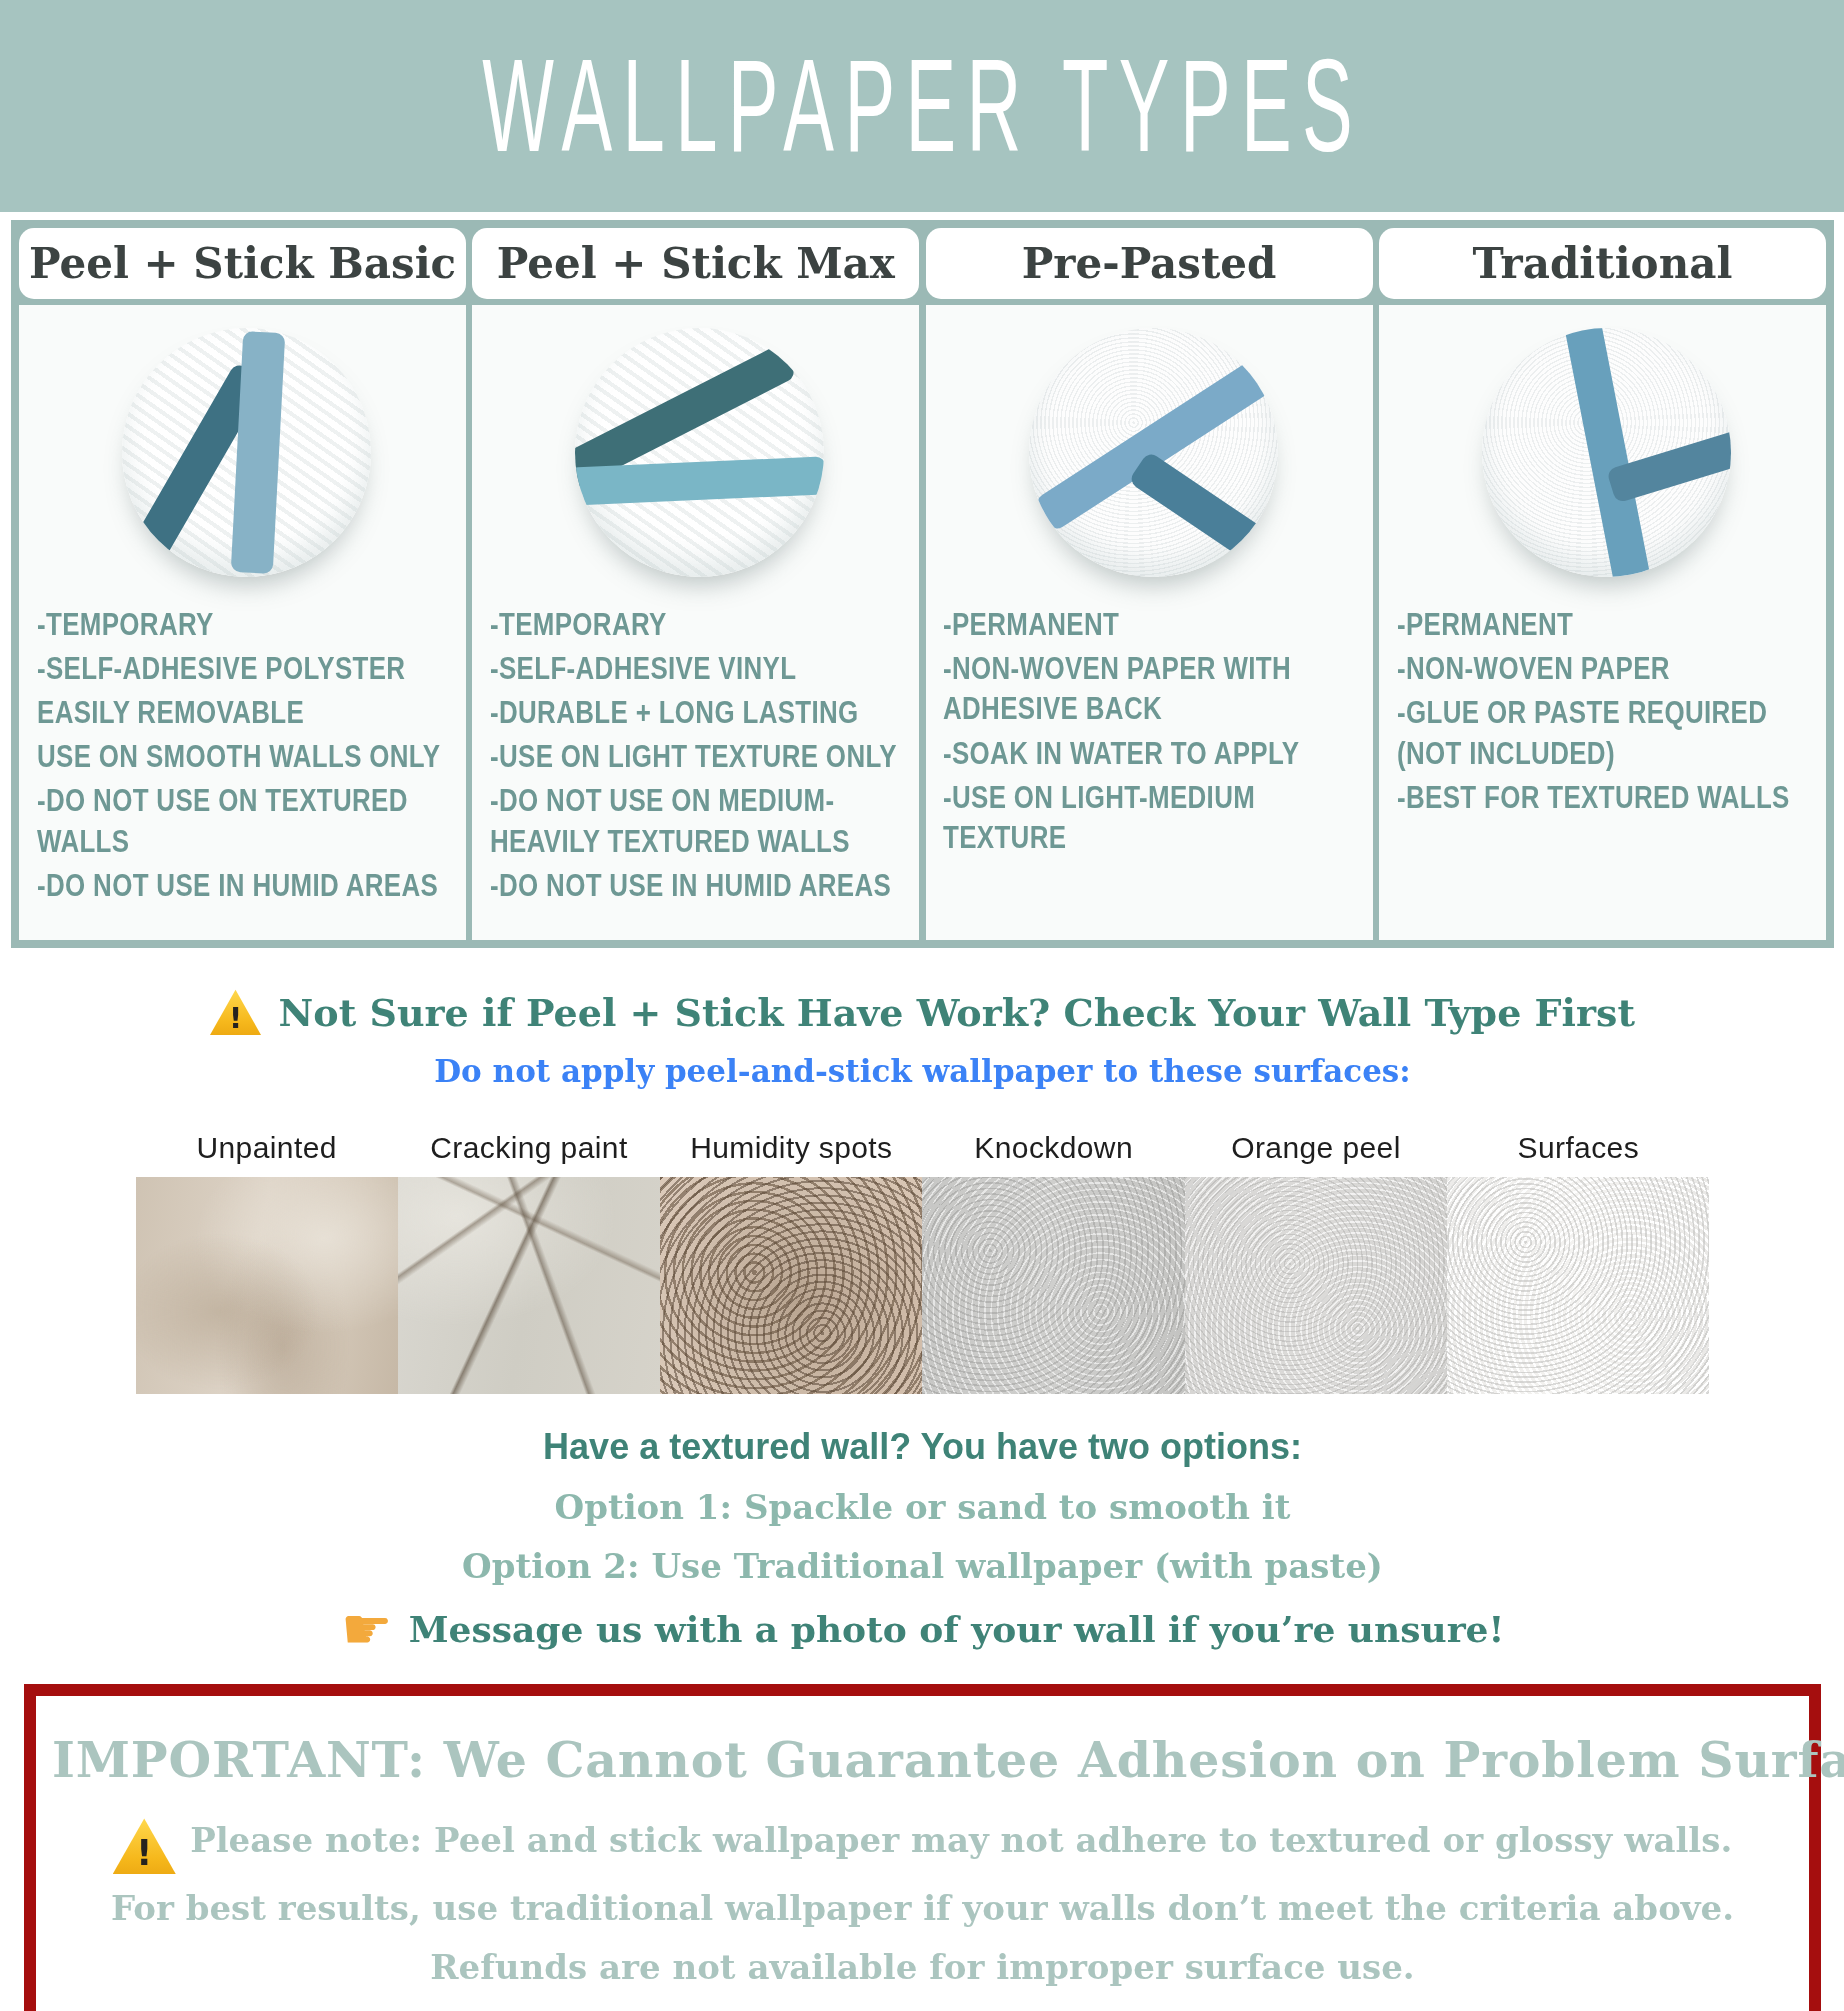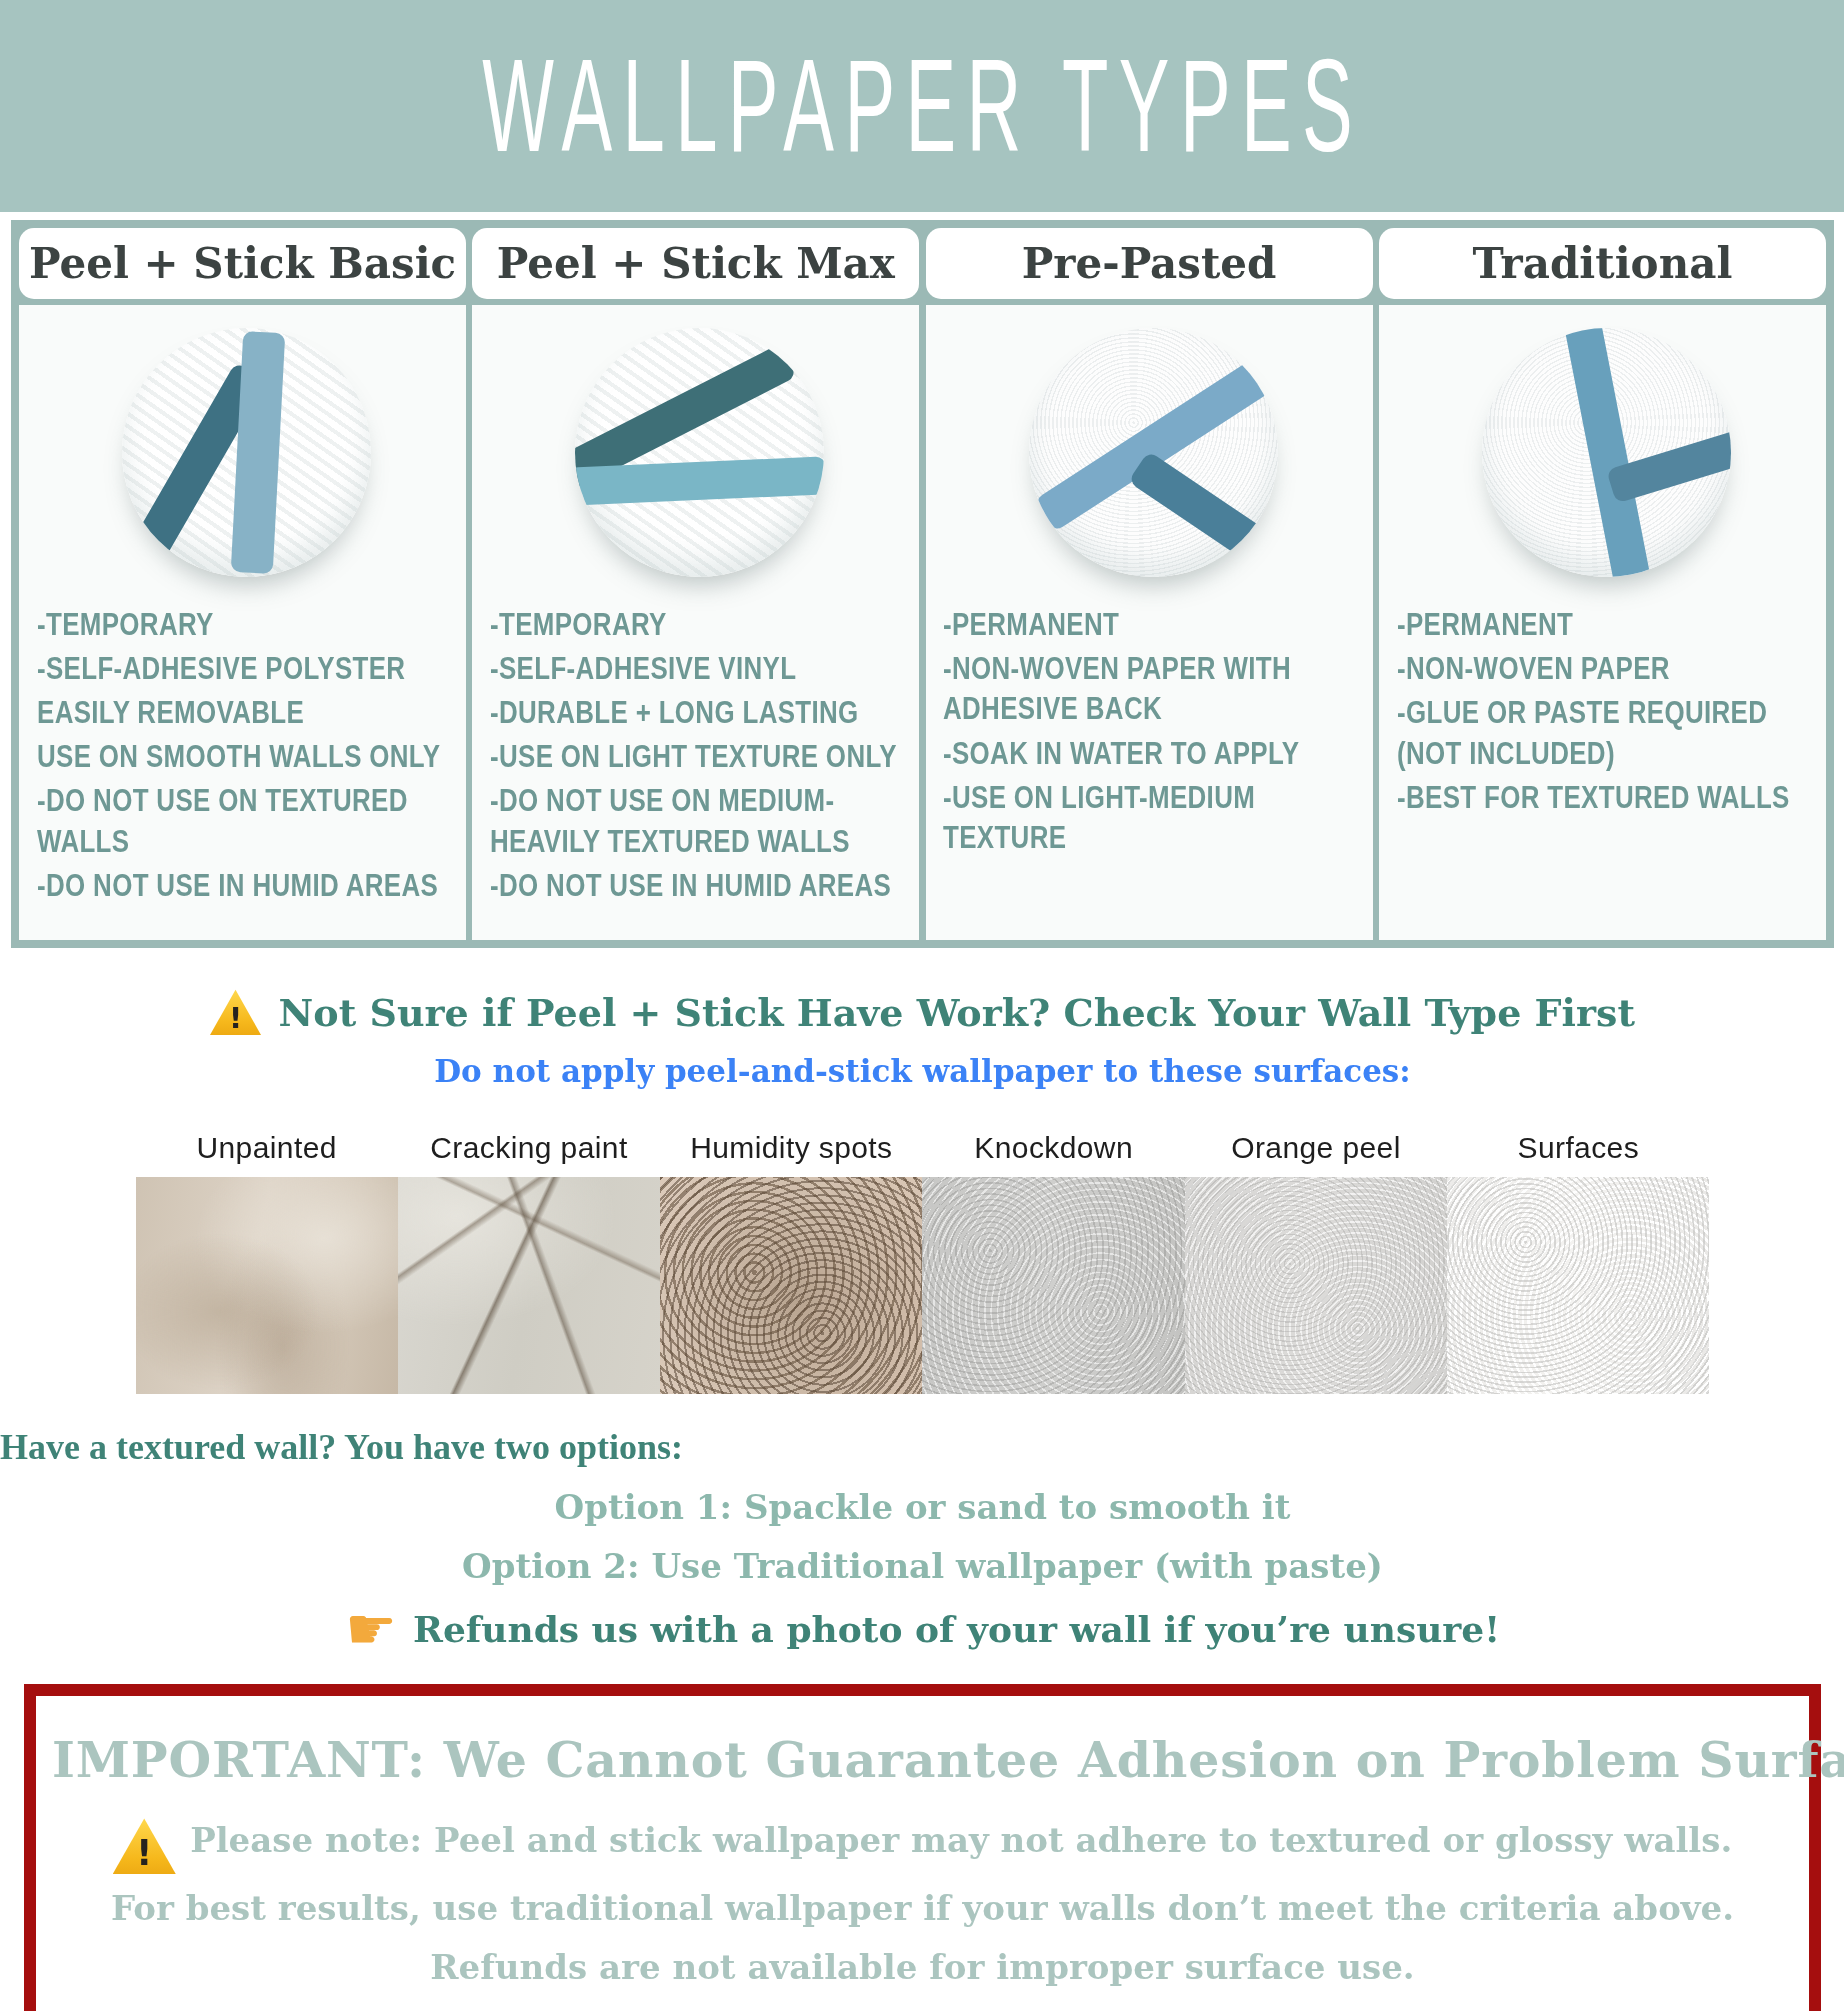--- a/index.html
+++ b/index.html
@@ -134,22 +134,22 @@
       linear-gradient(90deg,#d6d5d3,#dcdbd9 50%,#d2d1cf);
   }
   .tex-popcorn{
     background:
       repeating-radial-gradient(circle at 30% 30%, rgba(188,188,186,.55) 0 1.6px, transparent 1.6px 4.8px),
       repeating-radial-gradient(circle at 70% 64%, rgba(255,255,255,.95) 0 2.4px, transparent 2.4px 5.6px),
       linear-gradient(90deg,#ecebe9,#f4f3f1 50%,#e9e8e6);
   }
   
   .textured-heading{
-    margin-top:32px;text-align:left;
-    font-family:Liberation Serif, serif;font-weight:bold;font-size:36px;color:#3f8377;
+    margin-top:32px;text-align:center;
+    font-family:Liberation Sans, sans-serif;font-weight:bold;font-size:36px;color:#3f8377;
   }
   .option-line{
     margin-top:19px;text-align:center;
     font-family:"DejaVu Serif",serif;font-weight:bold;font-size:34px;color:#8db8ad;
   }
   .cta-line{
     margin-top:17.6px;display:flex;align-items:center;justify-content:center;gap:16px;
     font-family:"DejaVu Serif",serif;font-weight:bold;font-size:36px;color:#3f8377;
   }
   .pointer{color:#f3a93c;font-size:58px;line-height:.9;font-family:"DejaVu Sans",sans-serif;}
@@ -264,21 +264,21 @@
   <div class="surface-img tex-knockdown"></div>
   <div class="surface-img tex-orangepeel"></div>
   <div class="surface-img tex-popcorn"></div>
 </div>
 
 <div class="textured-heading">Have a textured wall? You have two options:</div>
 <div class="option-line">Option 1: Spackle or sand to smooth it</div>
 <div class="option-line">Option 2: Use Traditional wallpaper (with paste)</div>
 <div class="cta-line">
   <span class="pointer">☛</span>
-  <span>Refunds us with a photo of your wall if you’re unsure!</span>
+  <span>Message us with a photo of your wall if you’re unsure!</span>
 </div>
 
 <div class="important-box">
   <div class="important-title">IMPORTANT: We Cannot Guarantee Adhesion on Problem Surfaces</div>
   <div class="important-note">
     <span class="warn warn-lg">
         <span class="exc">!</span>
       </span>
     <span>Please note: Peel and stick wallpaper may not adhere to textured or glossy walls.</span>
   </div>

